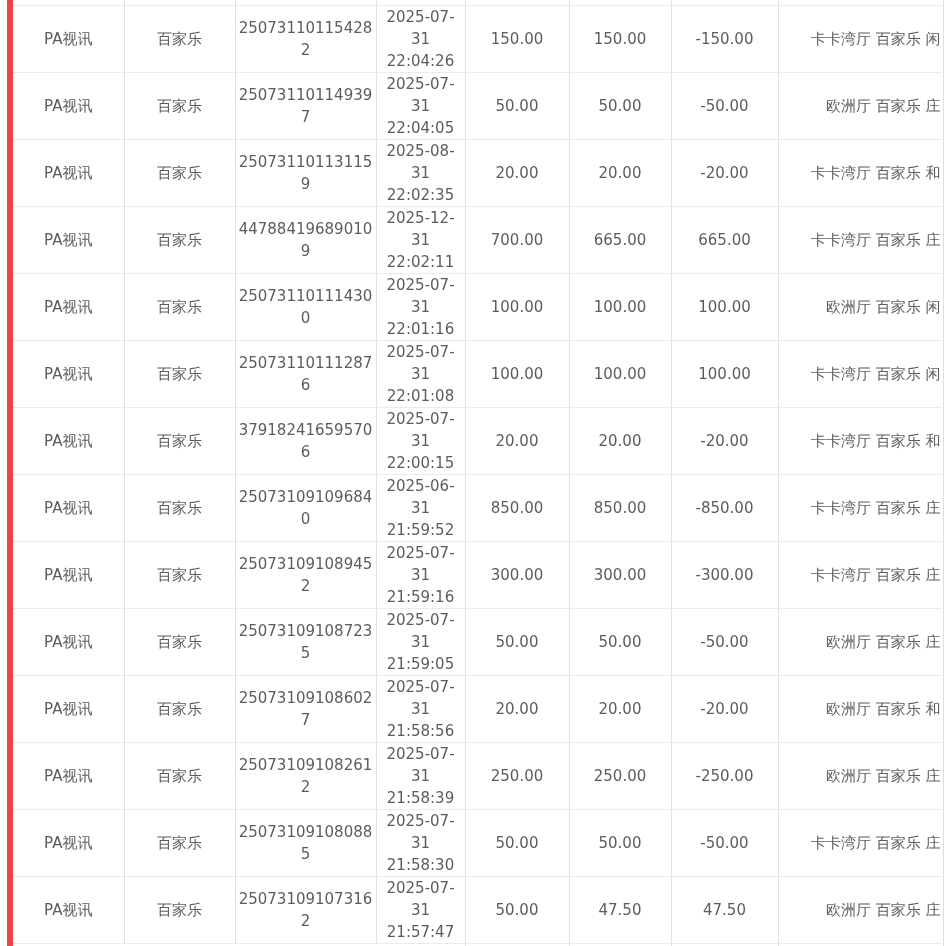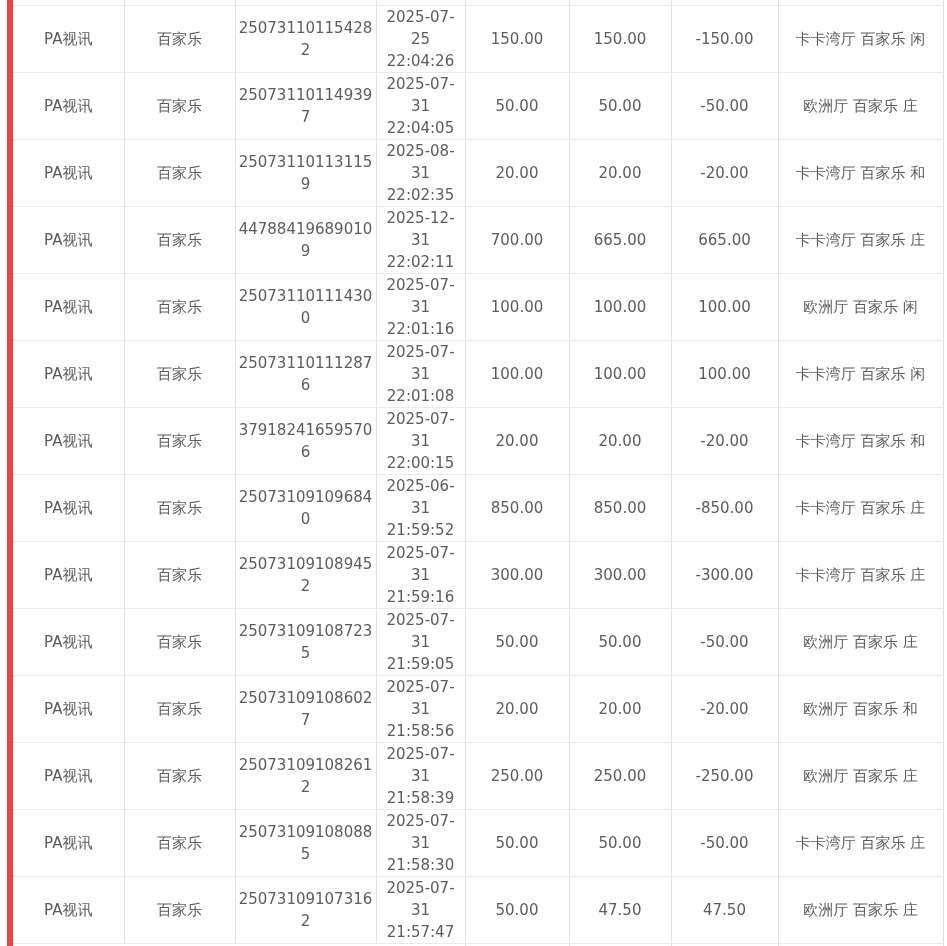--- a/index.html
+++ b/index.html
@@ -54,21 +54,21 @@
   td.time-cell {
     font-size: 14px;
     line-height: 21px;
     padding: 0 1px;
   }
   tr.summary-row td {
     height: 37px;
   }
   
   table.records-table tr td:first-child { border-left: 6px solid #ef4444; }
-  table.records-table tr td:last-child  { border-right: 1px solid #e3dcde; }
+  table.records-table tr td:last-child  { border-right: 1px solid #e3dcde; text-align: right; }
 </style>
 </head>
 <body>
 
 <div class="page">
   <table class="records-table">
     <colgroup>
       <col style="width:114px">
       <col style="width:111px">
       <col style="width:141px">
@@ -88,21 +88,21 @@
         <td></td>
         <td></td>
         <td></td>
         <td></td>
       </tr>
 
       <tr class="data-row">
         <td>PA视讯</td>
         <td>百家乐</td>
         <td class="id-cell">250731101154282</td>
-        <td class="time-cell">2025-07-25 22:04:26</td>
+        <td class="time-cell">2025-07-31 22:04:26</td>
         <td>150.00</td>
         <td>150.00</td>
         <td>-150.00</td>
         <td>卡卡湾厅 百家乐 闲</td>
       </tr>
         <tr class="data-row">
         <td>PA视讯</td>
         <td>百家乐</td>
         <td class="id-cell">250731101149397</td>
         <td class="time-cell">2025-07-31 22:04:05</td>

